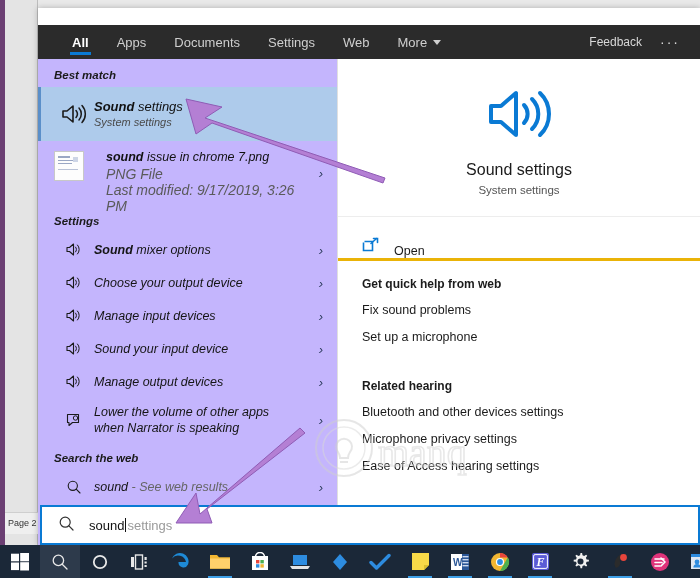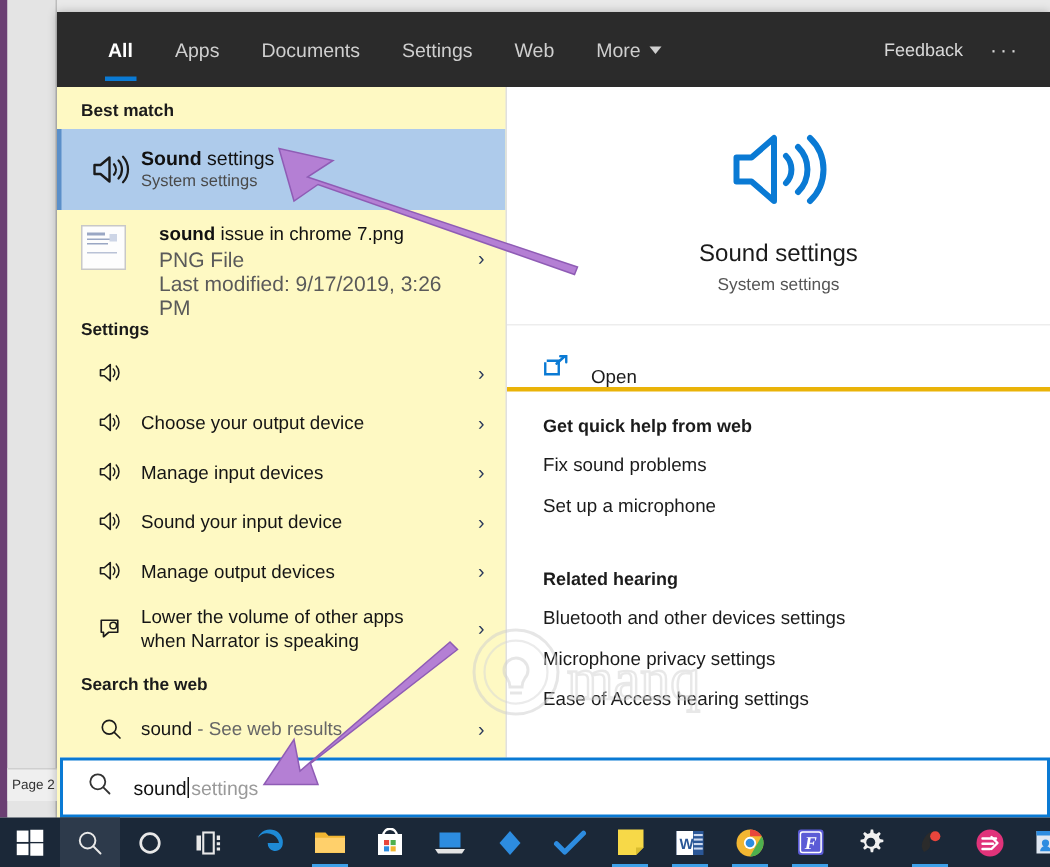--- a/index.html
+++ b/index.html
@@ -32,22 +32,23 @@
   
   .search-panel {
     position: absolute; left: 38px; top: 8px; width: 662px; height: 537px;
     background: #ffffff;
     box-shadow: 0 0 6px rgba(0,0,0,.25);
     display: flex; flex-direction: column;
   }
 
   
   .panel-header {
-    height: 50px; background: #2b2b2b; display: flex; align-items: stretch;
+    height: 34px; background: #2b2b2b; display: flex; align-items: stretch;
     flex: 0 0 auto;
+    margin-top: 17px;
   }
   .nav-tabs { display: flex; align-items: stretch; padding-left: 20px; }
   .nav-tab {
     position: relative; display: flex; align-items: center;
     padding: 0 14px; color: #cfcfcf; font-size: 13px; cursor: default;
   }
   .nav-tab.active { color: #ffffff; font-weight: bold; }
   .nav-tab.active::after {
     content: ""; position: absolute; left: 12px; right: 12px; bottom: 4px;
     height: 3px; background: #0a7ad4;
@@ -57,22 +58,22 @@
     border-left: 4px solid transparent; border-right: 4px solid transparent;
     border-top: 5px solid #cfcfcf;
   }
   .header-right { margin-left: auto; display: flex; align-items: center; padding-right: 14px; }
   .feedback-btn { color: #d8d8d8; font-size: 12px; padding: 0 12px; cursor: default; }
   .more-dots { color: #d8d8d8; font-size: 14px; letter-spacing: 2px; padding: 0 6px; cursor: default; }
 
   
   .panel-body { flex: 1; display: flex; min-height: 0; }
   .left-col {
-    width: 300px; background: #fef9c3; border-right: 1px solid #e0e0e0;
-    position: relative; overflow: hidden;
+    width: 300px; background: #c4b5fd; border-right: 1px solid #e0e0e0;
+    position: relative; overflow: hidden; font-style: italic;
   }
   .right-col { flex: 1; background: #ffffff; position: relative; overflow: hidden; }
 
   
   .section-head {
     font-size: 11.5px; font-weight: bold; color: #1b1b1b;
     padding: 10px 0 6px 16px;
   }
 
   
@@ -257,20 +258,21 @@
       <div class="section-head">Settings</div>
 
       <div class="list-row">
         <div class="row-icon">
           <svg width="18" height="15" viewBox="0 0 18 15">
             <path d="M2 5.5 h2.5 l4 -3.5 v11 l-4 -3.5 H2 z" fill="none" stroke="#1b1b1b" stroke-width="1.1" stroke-linejoin="round"></path>
             <path d="M10.5 5 a3.5 3.5 0 0 1 0 5" fill="none" stroke="#1b1b1b" stroke-width="1" stroke-linecap="round"></path>
             <path d="M12.5 3 a6.5 6.5 0 0 1 0 9" fill="none" stroke="#1b1b1b" stroke-width="1" stroke-linecap="round"></path>
           </svg>
         </div>
+        <div class="list-label"><b>Sound</b><span> mixer options</span></div>
         <div class="chev">›</div>
       </div>
 
       <div class="list-row">
         <div class="row-icon">
           <svg width="18" height="15" viewBox="0 0 18 15">
             <path d="M2 5.5 h2.5 l4 -3.5 v11 l-4 -3.5 H2 z" fill="none" stroke="#1b1b1b" stroke-width="1.1" stroke-linejoin="round"></path>
             <path d="M10.5 5 a3.5 3.5 0 0 1 0 5" fill="none" stroke="#1b1b1b" stroke-width="1" stroke-linecap="round"></path>
             <path d="M12.5 3 a6.5 6.5 0 0 1 0 9" fill="none" stroke="#1b1b1b" stroke-width="1" stroke-linecap="round"></path>
           </svg>

